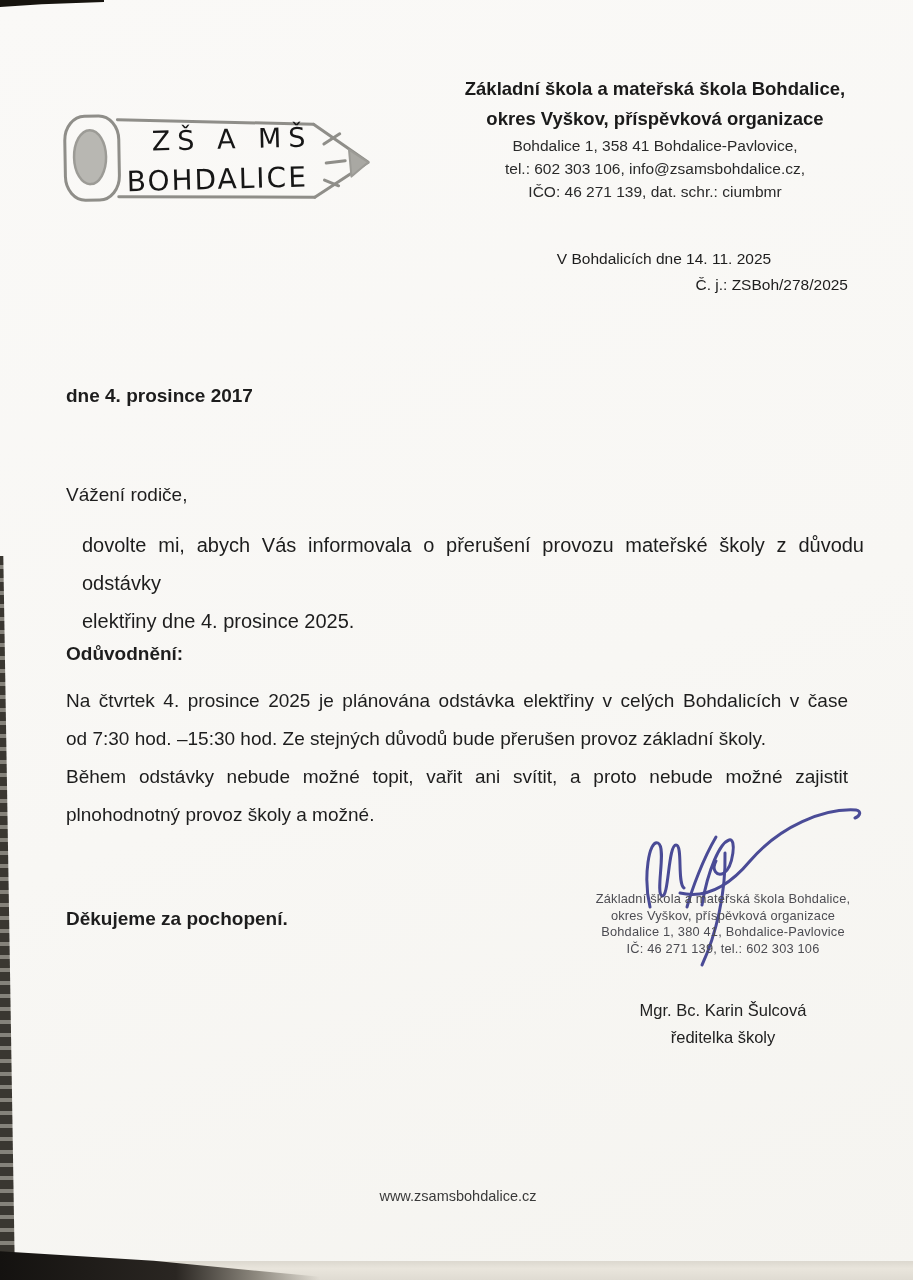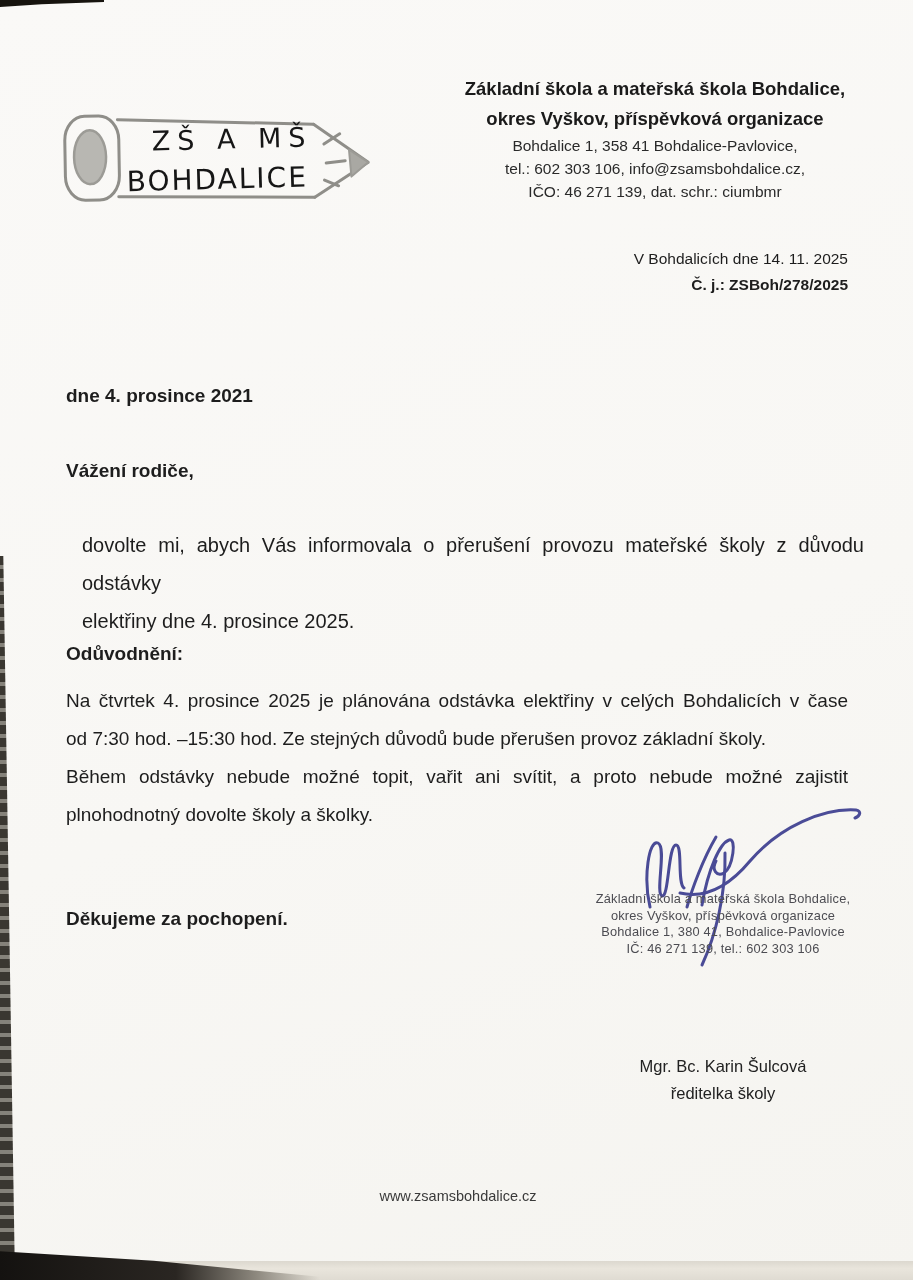--- a/index.html
+++ b/index.html
@@ -34,37 +34,37 @@
     clip-path:polygon(0 28%,48% 52%,100% 92%,100% 100%,0 100%);
   }
   
   .logo{position:absolute;left:52px;top:86px;width:322px;height:132px;}
   
   .org-header{position:absolute;left:420px;top:74px;width:470px;text-align:center;}
   .org-header .title{font-size:18.5px;font-weight:bold;line-height:30px;color:#1a1a1a;}
   .org-header .sub{font-size:15.5px;line-height:23px;color:#2a2a2a;}
   
   .meta{position:absolute;left:480px;top:246px;width:368px;text-align:right;}
-  .meta .place-date{font-size:15.5px;line-height:26px;}
-  .meta .ref{font-size:15.5px;font-weight:bold;line-height:26px;}
+  .meta .place-date{font-size:15.5px;line-height:26px;text-align:center;}
+  .meta .ref{font-size:15.5px;font-weight:normal;line-height:26px;}
   
   .body-col{position:absolute;left:66px;top:0;width:782px;}
   .subject{position:absolute;top:379px;width:782px;font-weight:bold;font-size:19px;line-height:34px;}
-  .salutation{position:absolute;top:460px;font-weight:bold;font-size:19px;}
+  .salutation{position:absolute;top:484px;font-weight:normal;font-size:19px;}
   .intro{position:absolute;top:526px;width:782px;font-size:20px;line-height:38px;margin-left:16px;}
   .reason-h{position:absolute;top:643px;font-weight:bold;font-size:19px;}
   .reason{position:absolute;top:682px;width:782px;font-size:19px;line-height:38px;}
   .closing{position:absolute;top:908px;font-size:19px;font-weight:bold;}
   .line{white-space:nowrap;}
   .line.just{white-space:normal;text-align:justify;text-align-last:justify;}
   
   .signature-svg{position:absolute;left:628px;top:793px;width:252px;height:198px;pointer-events:none;}
   .stamp{position:absolute;left:553px;top:891px;width:340px;text-align:center;
          font-size:12.8px;line-height:16.5px;color:#4c4c52;letter-spacing:.2px;}
-  .sig-name{position:absolute;left:573px;top:1053px;width:300px;text-align:center;
+  .sig-name{position:absolute;left:573px;top:997px;width:300px;text-align:center;
             font-size:16.5px;line-height:27px;color:#222;}
   
   .footer{position:absolute;left:308px;top:1188px;width:300px;text-align:center;
           font-size:14.5px;color:#3a3a3a;}
   .pencil-text1{font-family:"DejaVu Sans",sans-serif;font-size:27px;letter-spacing:7px;fill:#161616;}
   .pencil-text2{font-family:"DejaVu Sans",sans-serif;font-size:28px;letter-spacing:2px;fill:#161616;}
 </style>
 </head>
 <body>
 
@@ -101,37 +101,37 @@
     <div class="sub">IČO: 46 271 139, dat. schr.: ciumbmr</div>
   </div>
 
   <div class="meta">
     <div class="place-date">V Bohdalicích dne 14. 11. 2025</div>
     <div class="ref">Č. j.: ZSBoh/278/2025</div>
   </div>
 
   <div class="body-col">
     <div class="subject">
-      <div class="line">dne 4. prosince 2021</div>
+      <div class="line">dne 4. prosince 2017</div>
     </div>
 
     <div class="salutation">Vážení rodiče,</div>
 
     <div class="intro">
       <div class="line just">dovolte mi, abych Vás informovala o přerušení provozu mateřské školy z důvodu odstávky</div>
       <div class="line">elektřiny dne 4. prosince 2025.</div>
     </div>
 
     <div class="reason-h">Odůvodnění:</div>
 
     <div class="reason">
       <div class="line just">Na čtvrtek 4. prosince 2025 je plánována odstávka elektřiny v celých Bohdalicích v čase</div>
       <div class="line">od 7:30 hod. –15:30 hod. Ze stejných důvodů bude přerušen provoz základní školy.</div>
       <div class="line just">Během odstávky nebude možné topit, vařit ani svítit, a proto nebude možné zajistit</div>
-      <div class="line">plnohodnotný dovolte školy a školky.</div>
+      <div class="line">plnohodnotný provoz školy a možné.</div>
     </div>
 
     <div class="closing">Děkujeme za pochopení.</div>
   </div>
 
   <svg class="signature-svg" viewBox="0 0 252 198">
     <g fill="none" stroke="#3c3d8f" stroke-width="3" stroke-linecap="round" stroke-linejoin="round" opacity="0.92">
       <path d="M 22 114 C 15 84 21 46 30 50 C 39 54 27 100 34 103 C 41 105 40 52 48 52 C 55 52 49 90 56 95"></path>
       <path d="M 88 44 C 75 66 64 96 59 114"></path>
       <path d="M 74 112 C 80 76 92 50 101 47 C 109 44 105 74 96 80 C 89 84 83 77 88 68"></path>

